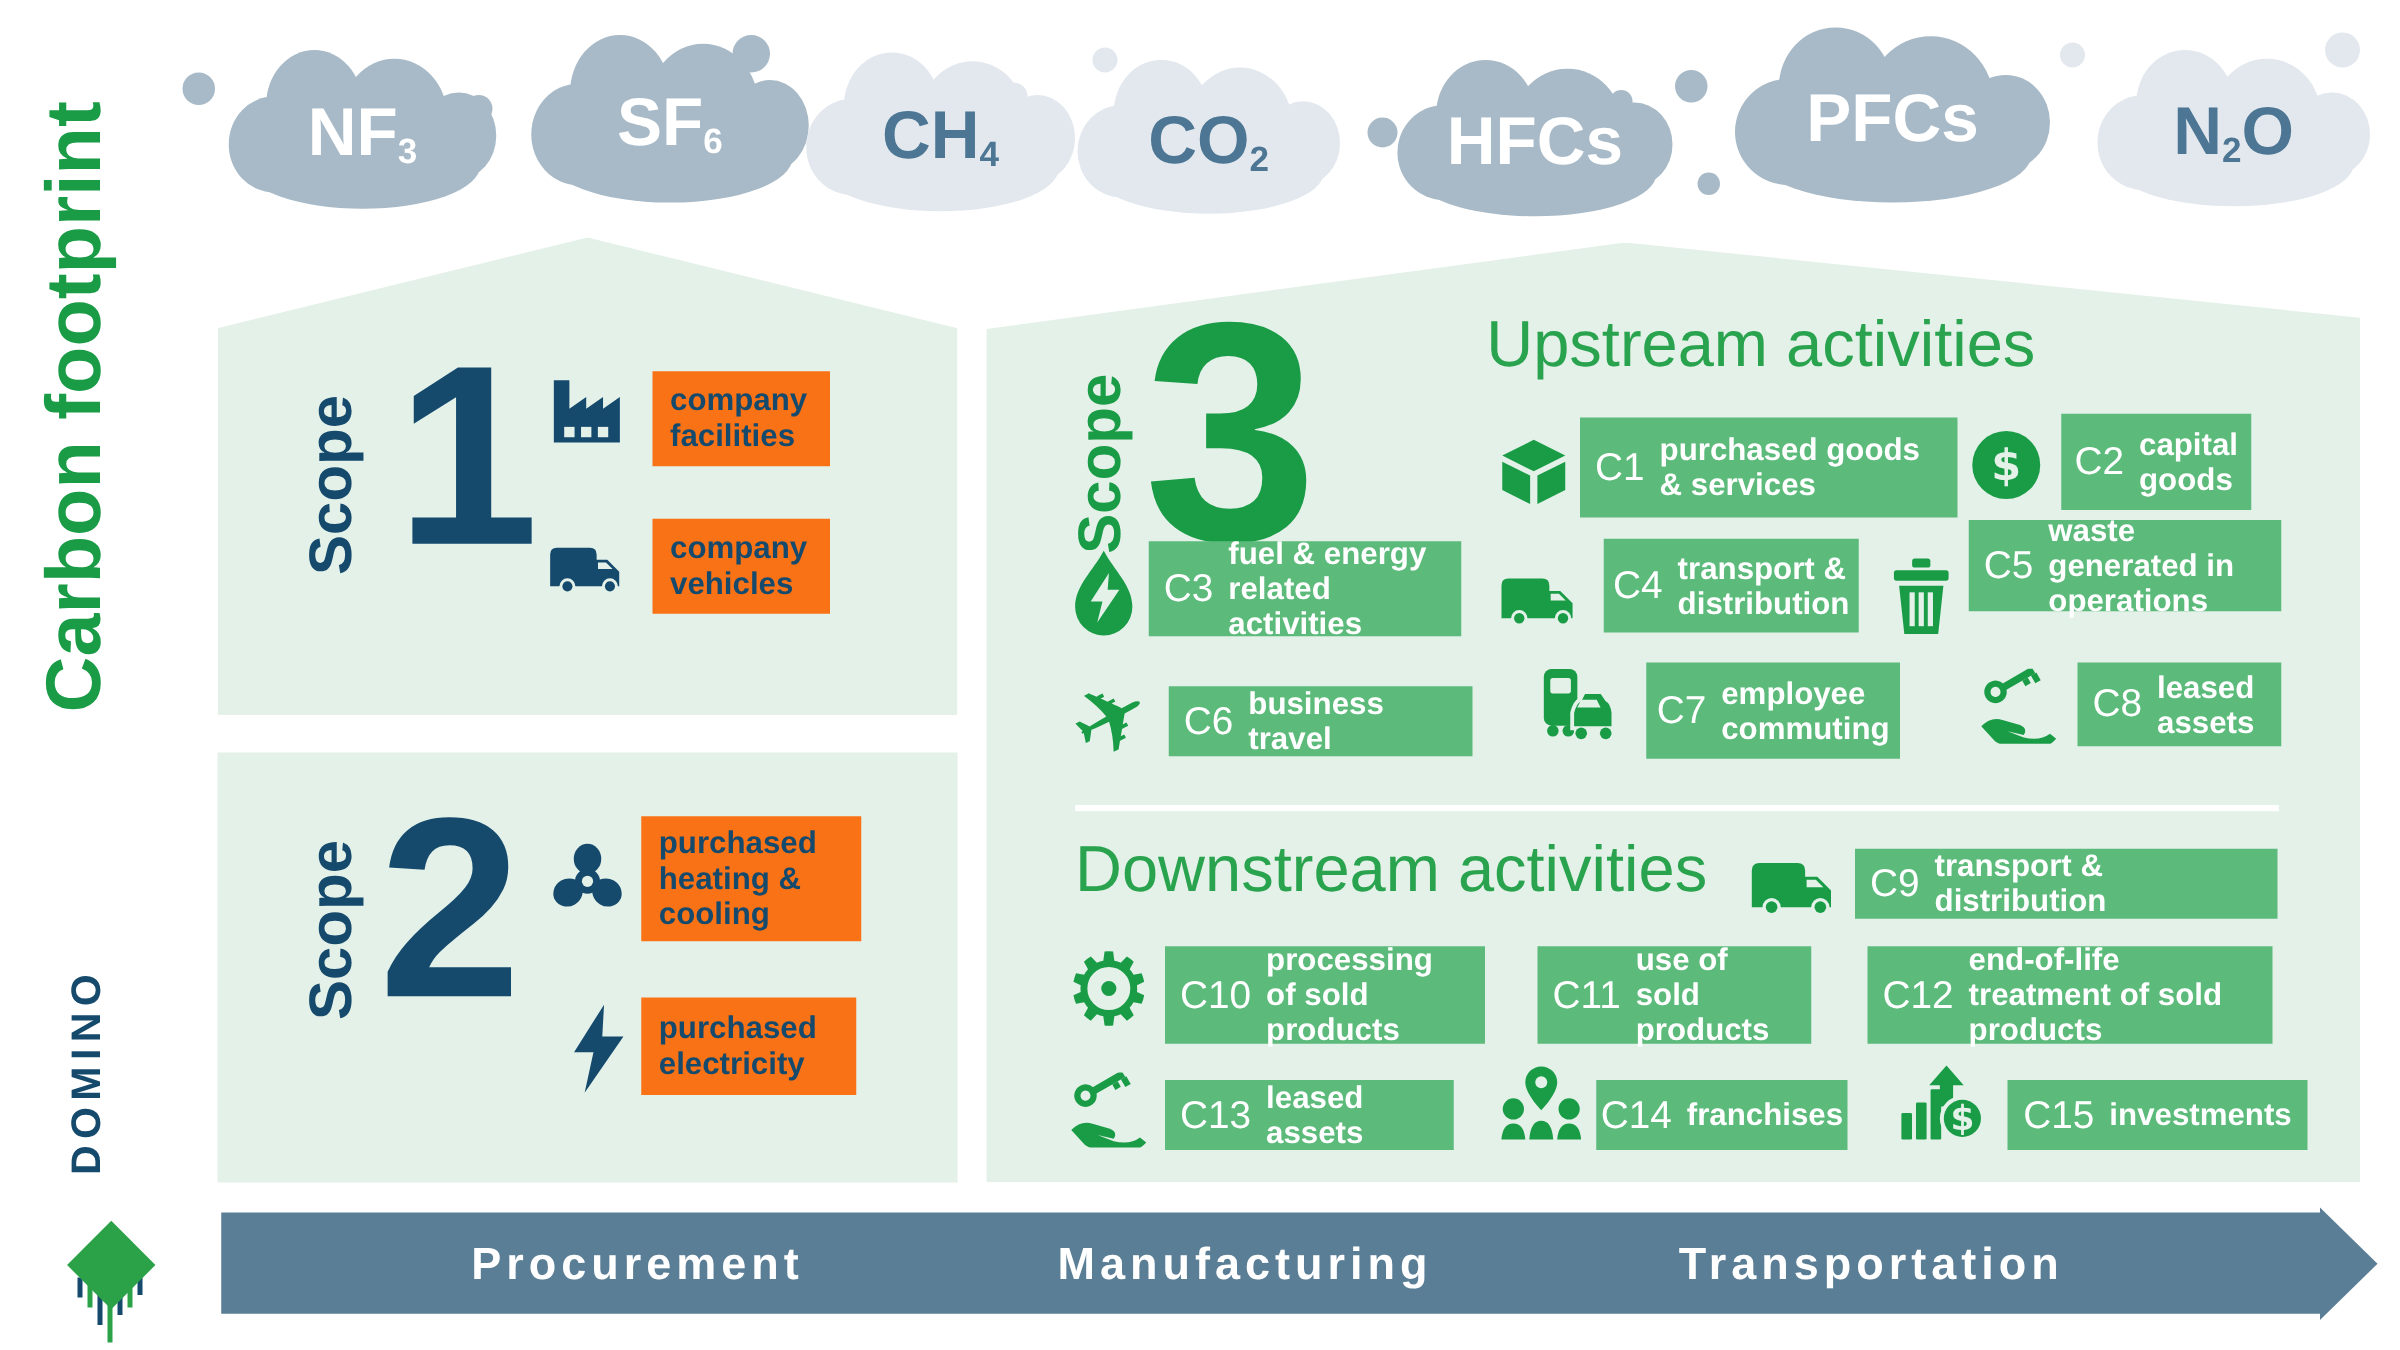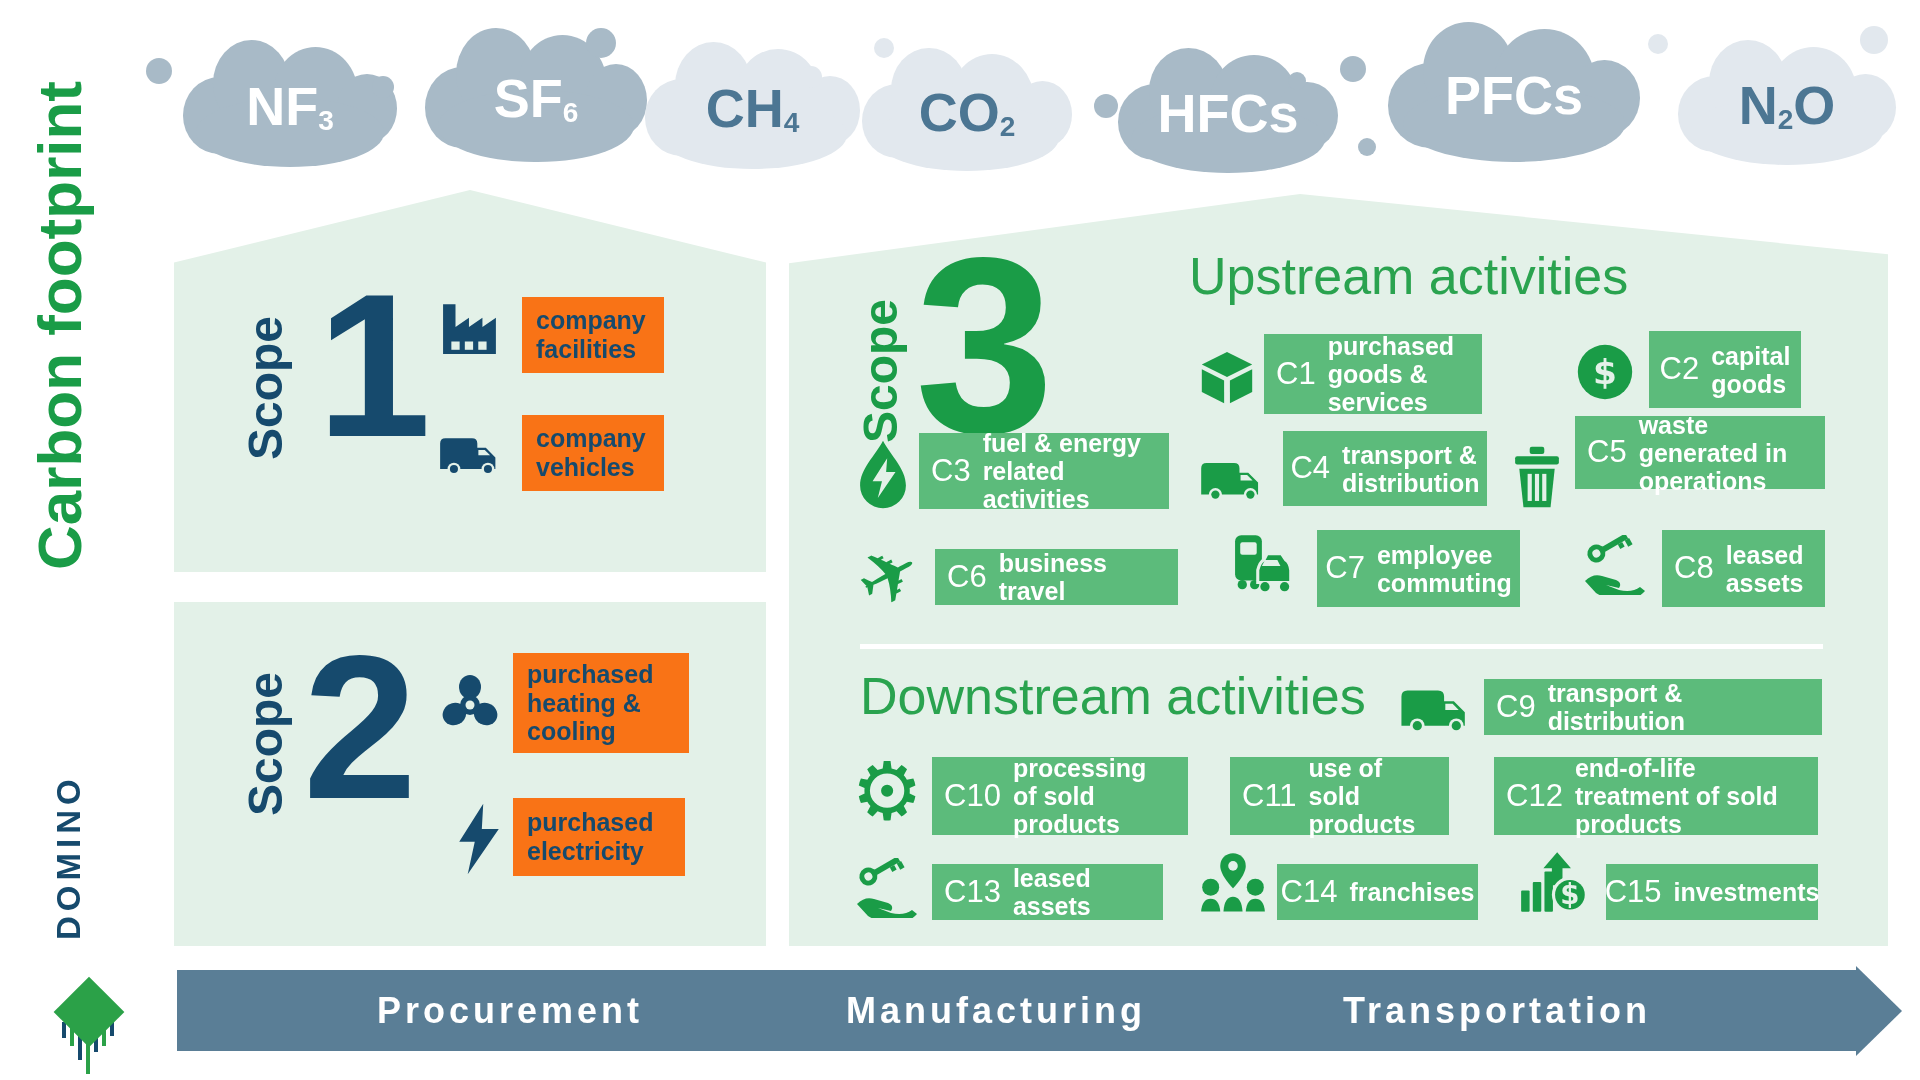--- a/index.html
+++ b/index.html
@@ -226,21 +226,21 @@
     <div class="num num3 greenc" style="left:126px;top:59px;">3</div>
     <div class="head3" style="left:400px;top:52px;">Upstream activities</div>
 
     <div class="icon" style="left:407px;top:153px;width:62px;height:64px;color:#1a9c47;">
       <svg viewBox="0 0 64 64" fill="currentColor">
           <path d="M32 4 58 17 32 30 6 17z"></path>
           <path d="M6 22l23 11.5V57L6 45.5z"></path>
           <path d="M58 22 35 33.5V57l23-11.5z"></path>
         </svg>
     </div>
-    <div class="chip3" style="left:475px;top:140px;width:218px;height:80px;">
+    <div class="chip3" style="left:475px;top:140px;width:302px;height:80px;">
         <span class="code">C1</span>
         <span class="lab">purchased goods &amp; services</span>
       </div>
 
     <div class="icon" style="left:787px;top:149px;width:58px;height:58px;color:#1a9c47;">
       <svg viewBox="0 0 64 64" fill="currentColor">
           <circle cx="32" cy="32" r="30"></circle>
           <text x="32" y="45" text-anchor="middle" font-size="38" font-weight="bold" fill="#e3f1e8" font-family="DejaVu Sans,sans-serif">$</text>
         </svg>
     </div>
@@ -318,21 +318,21 @@
           <g transform="rotate(-30 16 16)">
             <circle cx="13" cy="16" r="9"></circle>
             <circle cx="13" cy="16" r="4" fill="#e3f1e8"></circle>
             <rect x="21" y="13" width="27" height="6"></rect>
             <rect x="36" y="19" width="5" height="5"></rect>
             <rect x="44" y="19" width="5" height="7"></rect>
           </g>
           <path d="M2 45q8-8 17-5l14 4q5 2 4 6l-1 2-13-3 13 5q13 3 21-3l5 4q-9 10-24 9-16-1-25-7z"></path>
         </svg>
     </div>
-    <div class="chip3" style="left:873px;top:336px;width:163px;height:77px;">
+    <div class="chip3" style="left:873px;top:336px;width:163px;height:67px;">
         <span class="code">C8</span>
         <span class="lab">leased assets</span>
       </div>
 
     <div class="divider" style="left:71px;top:450px;width:963px;"></div>
     <div class="head3" style="left:71px;top:472px;">Downstream activities</div>
 
     <div class="icon" style="left:610px;top:482px;width:78px;height:58px;color:#1a9c47;">
       <svg viewBox="0 0 64 46" fill="currentColor">
           <path d="M2 16q0-5 5-5h25q5 0 5 5v4h8l9 9v11H2z"></path>
@@ -401,21 +401,21 @@
       <svg viewBox="0 0 66 60" fill="currentColor">
           <rect x="2" y="38" width="8" height="20" rx="1"></rect>
           <rect x="13" y="30" width="8" height="28" rx="1"></rect>
           <rect x="24" y="20" width="8" height="38" rx="1"></rect>
           <path d="M36 2 49 17h-8v16H31V17h-8z"></path>
           <circle cx="48" cy="42" r="17" fill="#e3f1e8"></circle>
           <circle cx="48" cy="42" r="14"></circle>
           <text x="48" y="51" text-anchor="middle" font-size="26" font-weight="bold" fill="#e3f1e8" font-family="DejaVu Sans,sans-serif">$</text>
         </svg>
     </div>
-    <div class="chip3" style="left:817px;top:670px;width:212px;height:56px;">
+    <div class="chip3" style="left:817px;top:670px;width:240px;height:56px;">
         <span class="code">C15</span>
         <span class="lab">investments</span>
       </div>
   </section>
 
   <div class="banner">
     <span class="stagelbl" style="left:333px;">Procurement</span>
     <span class="stagelbl" style="left:819px;">Manufacturing</span>
     <span class="stagelbl" style="left:1320px;">Transportation</span>
     <span class="arrowhead"></span>

